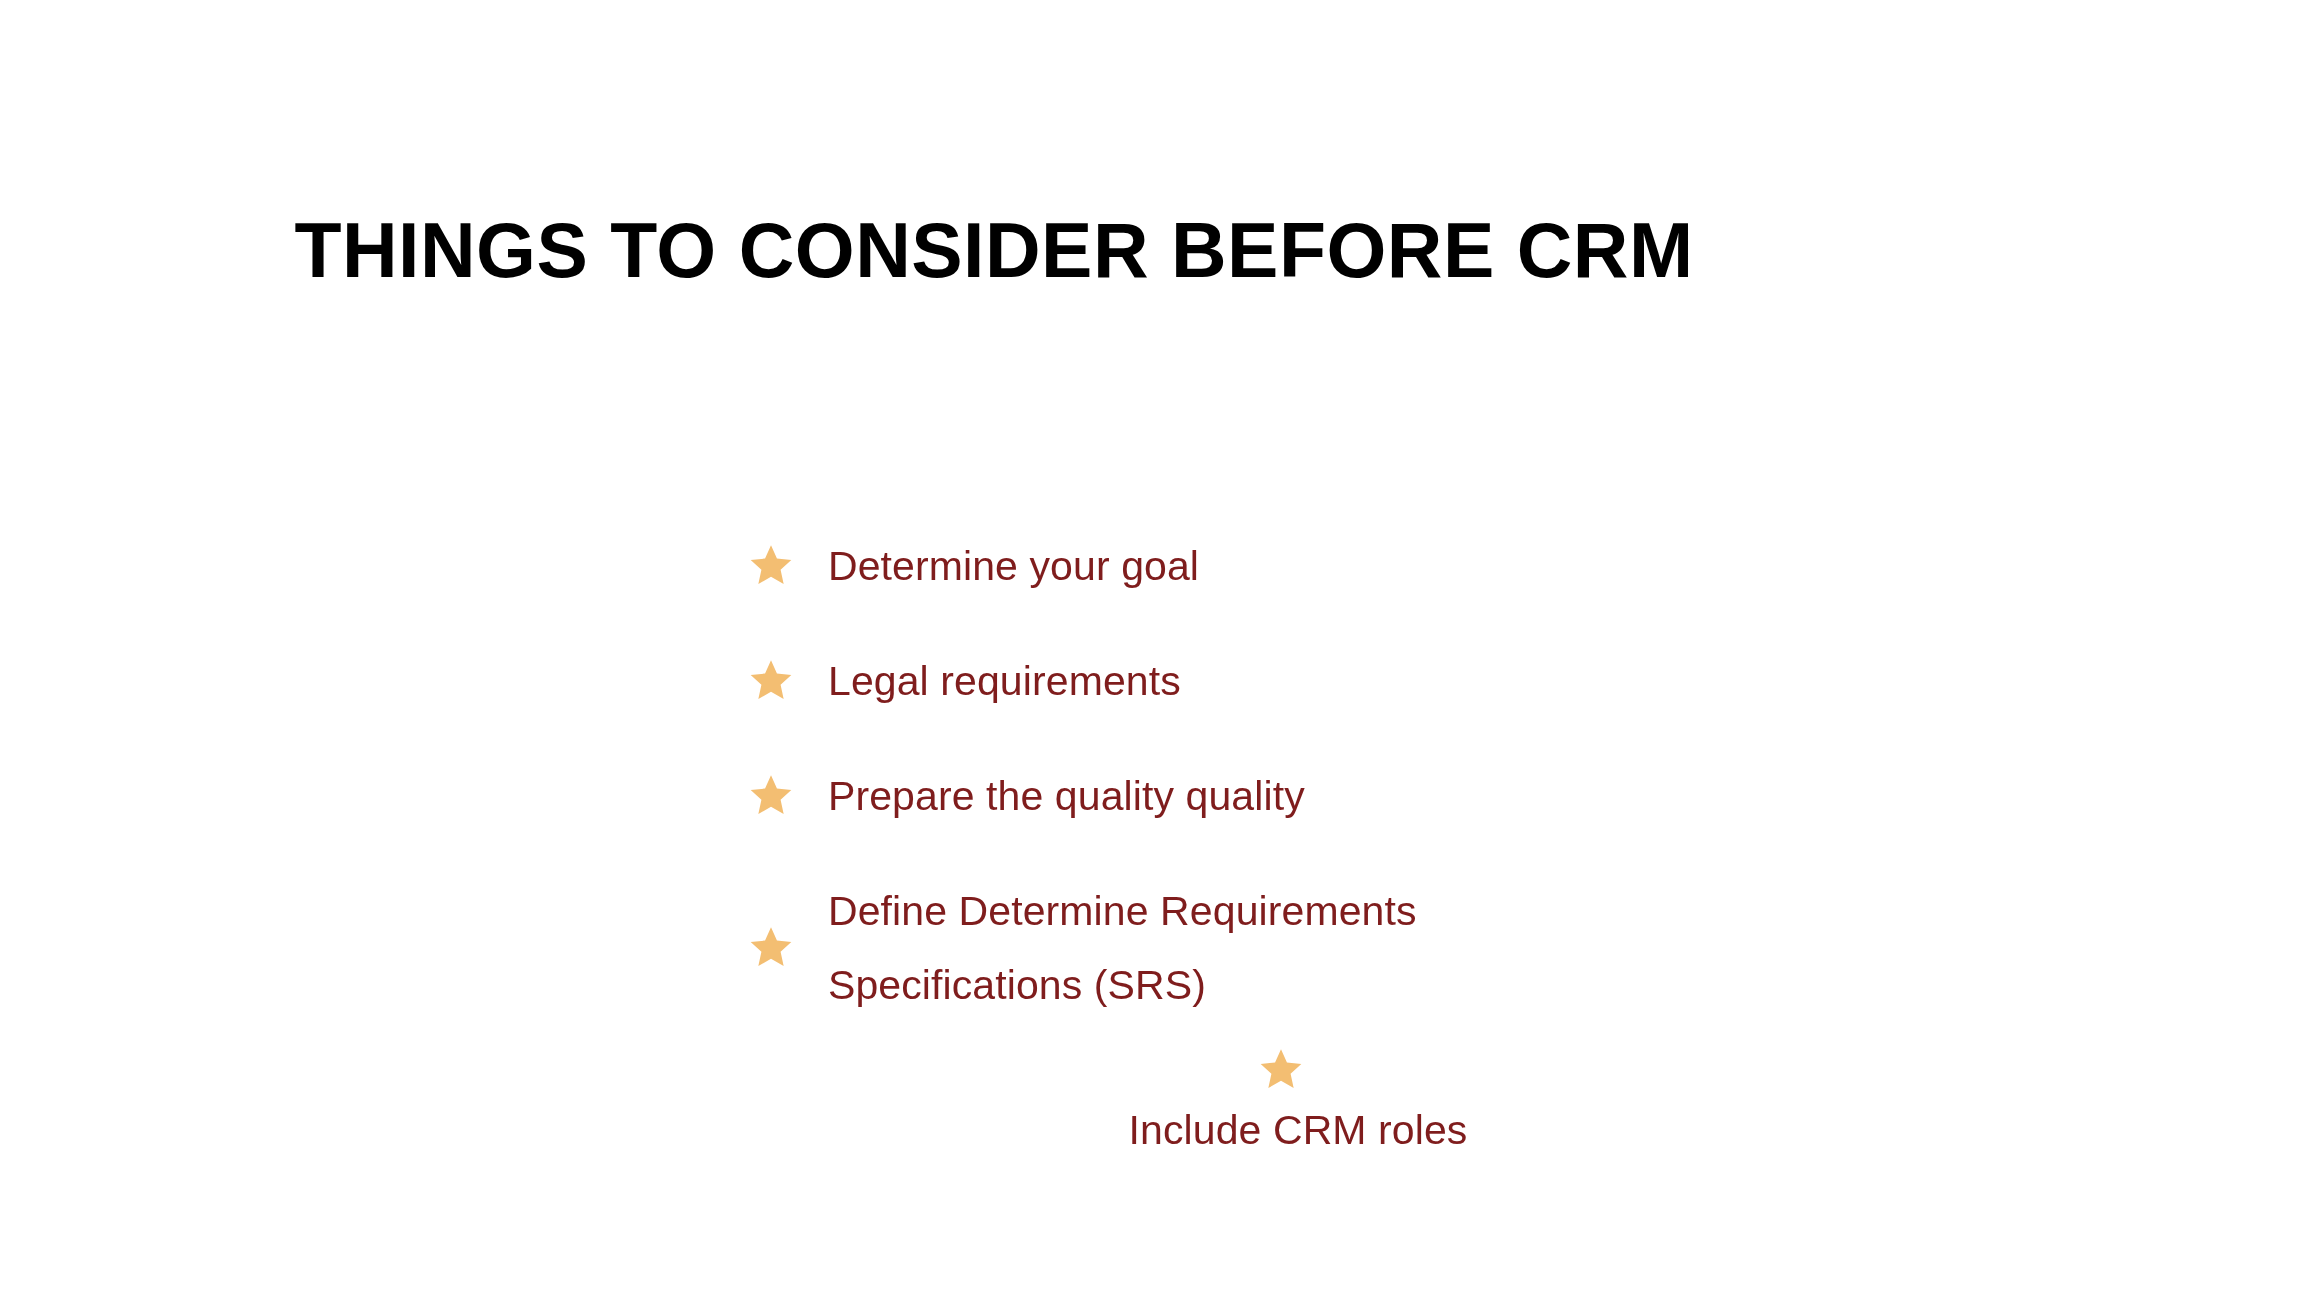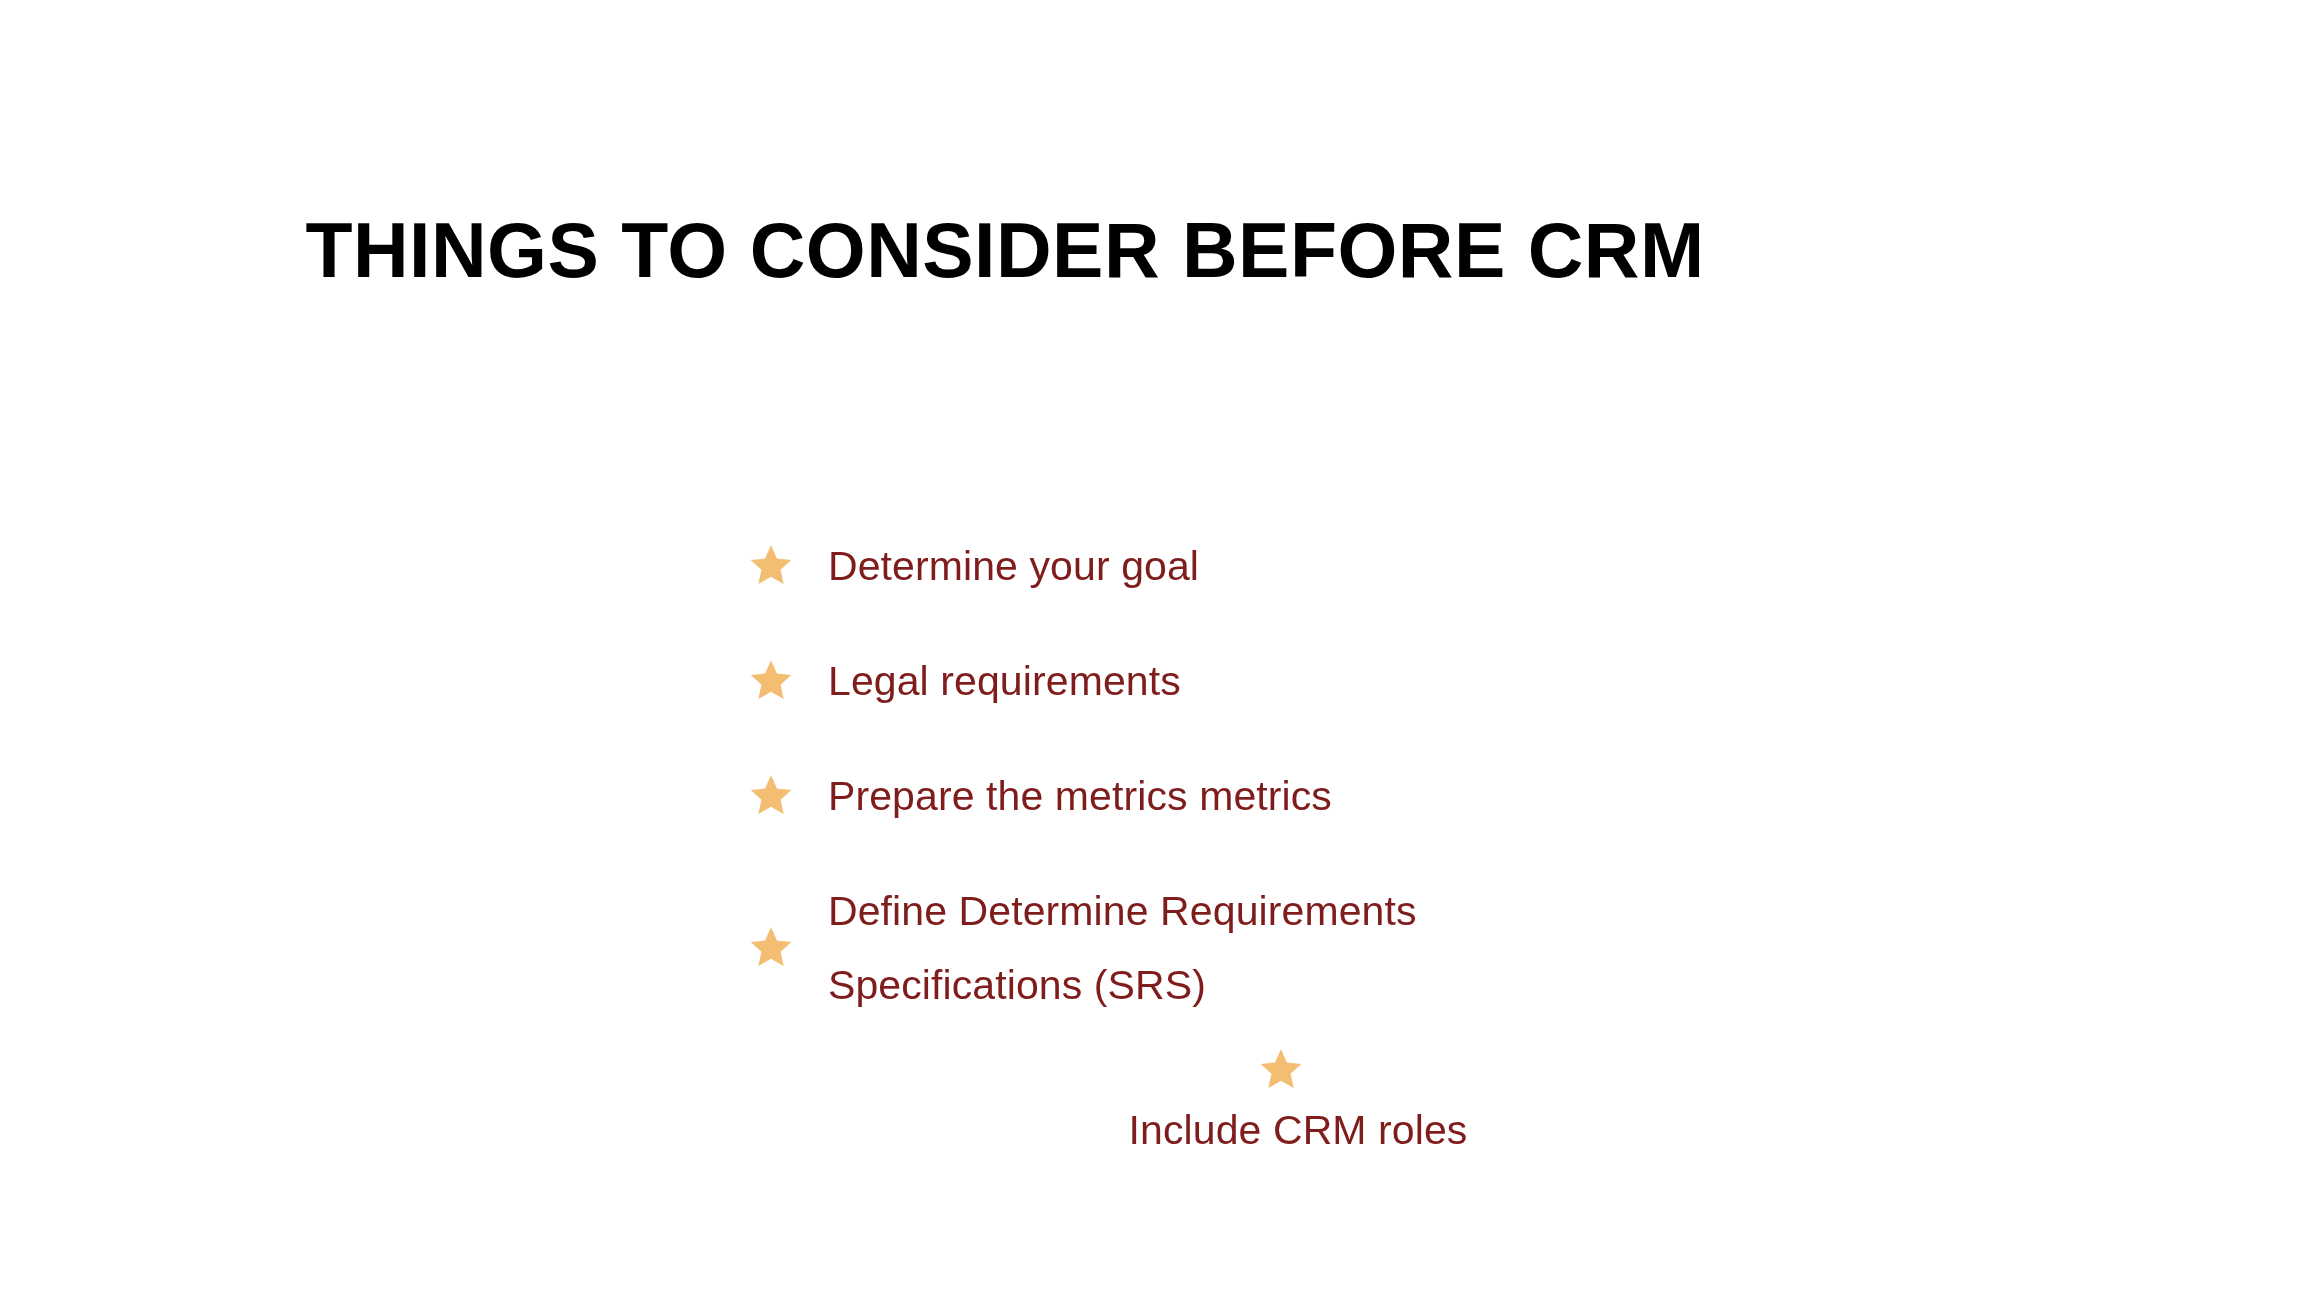--- a/index.html
+++ b/index.html
@@ -17,21 +17,21 @@
 
   .slide {
     position: absolute;
     inset: 0;
     background: #FFFFFF;
   }
 
   
   .title-block {
     position: absolute;
-    left: 11px;
+    left: 0;
     top: 186px;
     width: 1988px;
     text-align: center;
   }
   .title-line {
     display: block;
     font-family: "Liberation Sans", sans-serif;
     font-weight: 700;
     font-size: 77px;
     line-height: 128px;
@@ -120,21 +120,21 @@
       </span>
       <span class="bullet-text">Legal requirements</span>
     </li>
 
     <li class="bullet-item">
       <span class="star-icon">
         <svg viewBox="0 0 24 24" aria-hidden="true">
           <path fill="#F3BE72" d="M12 1.2l3.1 6.9 7.5 0.8-5.6 5.1 1.6 7.4-6.6-3.8-6.6 3.8 1.6-7.4L1.4 8.9l7.5-0.8z"></path>
         </svg>
       </span>
-      <span class="bullet-text">Prepare the metrics metrics</span>
+      <span class="bullet-text">Prepare the quality quality</span>
     </li>
 
     <li class="bullet-item two-line">
       <span class="star-icon">
         <svg viewBox="0 0 24 24" aria-hidden="true">
           <path fill="#F3BE72" d="M12 1.2l3.1 6.9 7.5 0.8-5.6 5.1 1.6 7.4-6.6-3.8-6.6 3.8 1.6-7.4L1.4 8.9l7.5-0.8z"></path>
         </svg>
       </span>
       <span class="bullet-text">Define Determine Requirements
 Specifications (SRS)</span>

